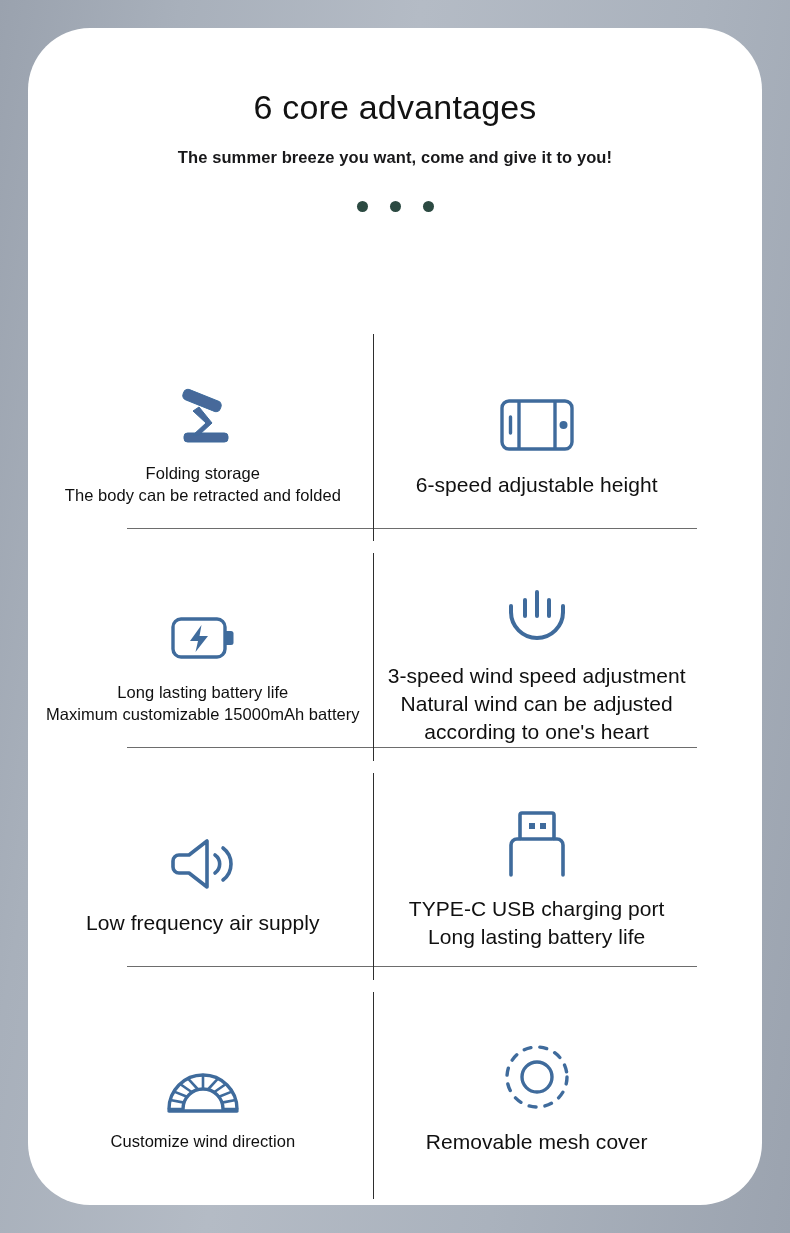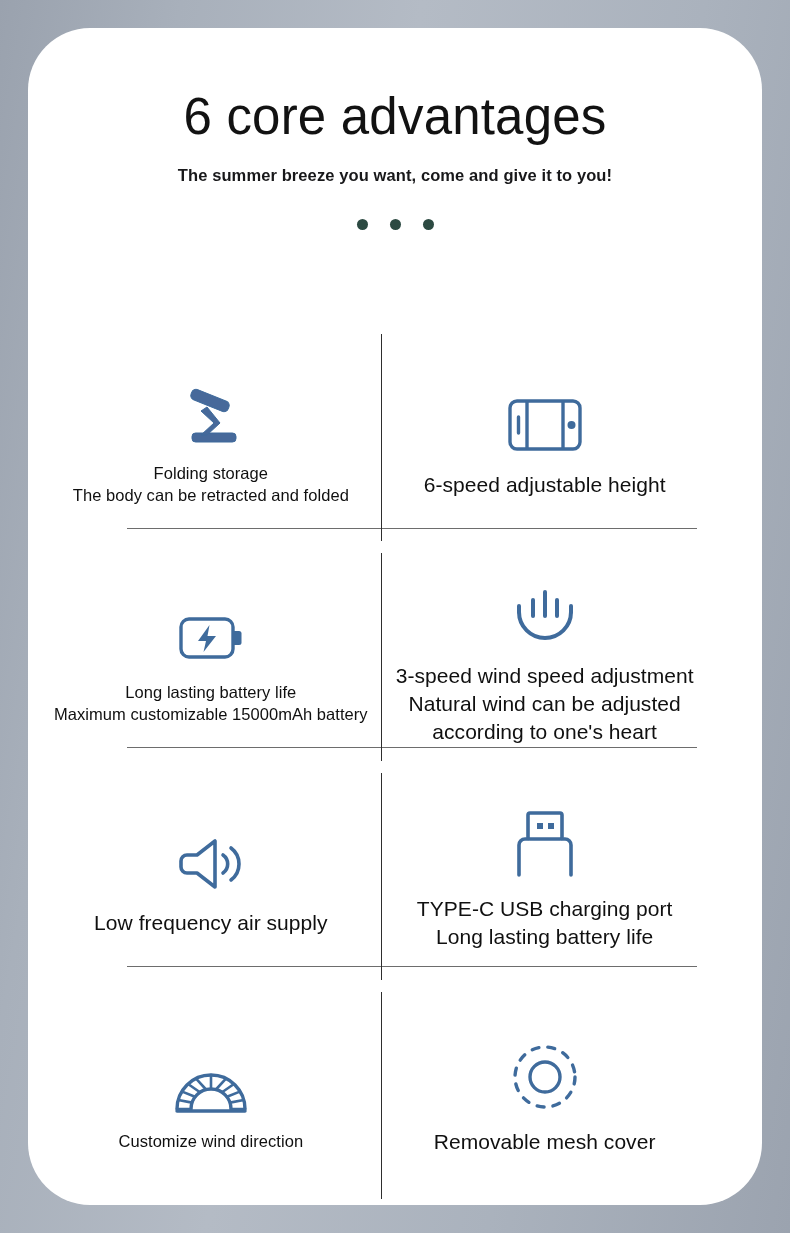--- a/index.html
+++ b/index.html
@@ -26,21 +26,21 @@
     box-sizing: border-box;
     overflow: hidden;
   }
 
   
   .header {
     padding-top: 62px;
     text-align: center;
   }
   .title {
-    font-size: 51px;
+    font-size: 34px;
     font-weight: 400;
     color: #121212;
     letter-spacing: 0.2px;
     line-height: 1.05;
     margin: 0;
   }
   .subtitle {
     margin: 22px 0 0 0;
     font-size: 16.5px;
     color: #18181a;
@@ -56,21 +56,21 @@
   .dot {
     width: 11px;
     height: 11px;
     border-radius: 50%;
     background: #2c4a42;
   }
 
   
   .grid {
     position: absolute;
-    left: 12px;
+    left: 4px;
     top: 300px;
     width: 646px;
     height: 877px;
     display: grid;
     grid-template-columns: 1fr 1fr;
     grid-template-rows: repeat(4, 1fr);
   }
   .cell {
     position: relative;
     display: flex;

